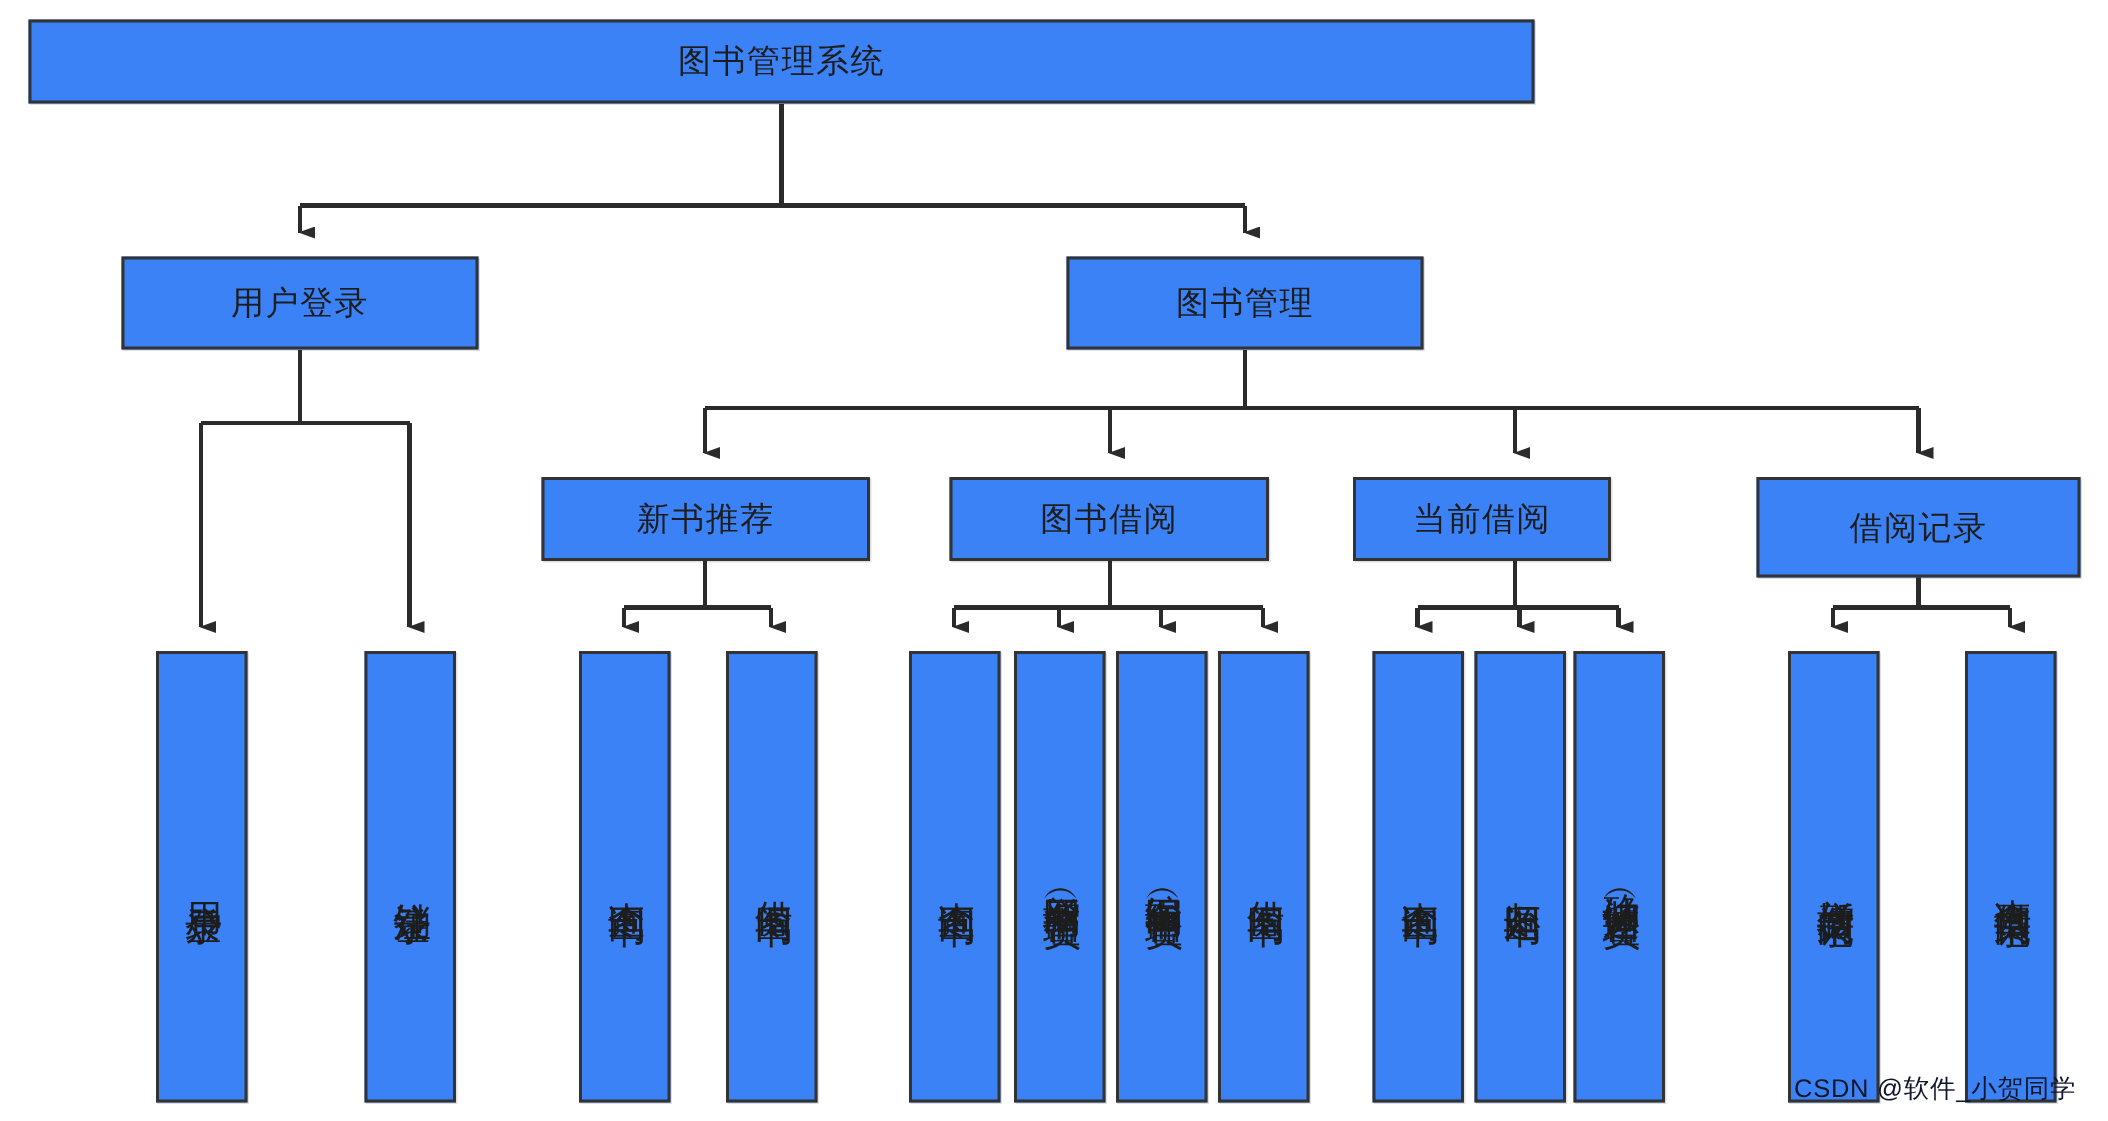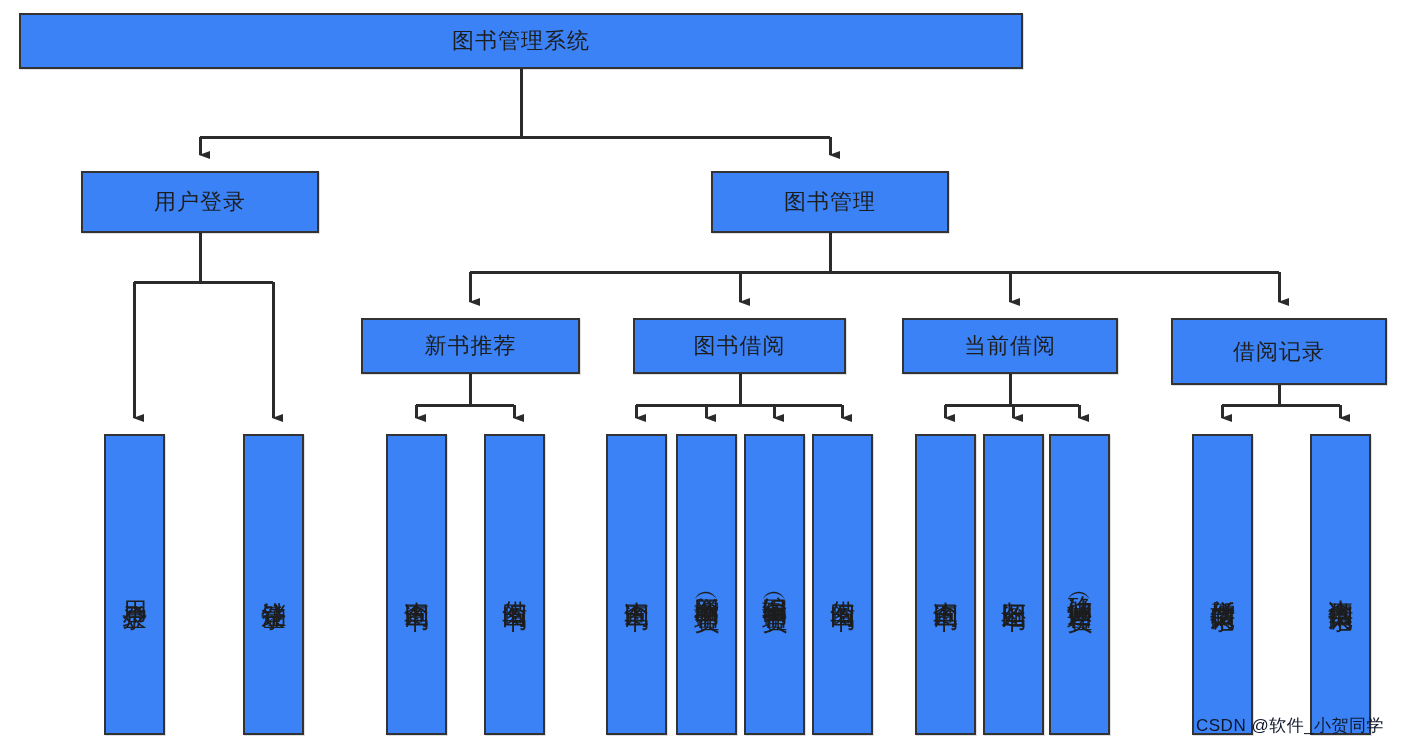--- a/index.html
+++ b/index.html
@@ -132,21 +132,21 @@
   <div class="node" style="left:711px; top:171px; width:238px; height:62px;justify-content:center;">
     <span class="label">图书管理</span>
   </div>
 
   <div class="node" style="left:361px; top:318px; width:219px; height:56px;">
     <span class="label">新书推荐</span>
   </div>
   <div class="node" style="left:633px; top:318px; width:213px; height:56px;">
     <span class="label">图书借阅</span>
   </div>
-  <div class="node" style="left:902px; top:318px; width:216px; height:56px;">
+  <div class="node" style="left:902px; top:318px; width:172px; height:56px;">
     <span class="label">当前借阅</span>
   </div>
   <div class="node" style="left:1171px; top:318px; width:216px; height:67px;">
     <span class="label">借阅记录</span>
   </div>
 
   <div class="node vertical" style="left:104px; top:434px; width:61px; height:301px;">
     <span class="label">用户登录</span>
   </div>
   <div class="node vertical" style="left:243px; top:434px; width:61px; height:301px;">

